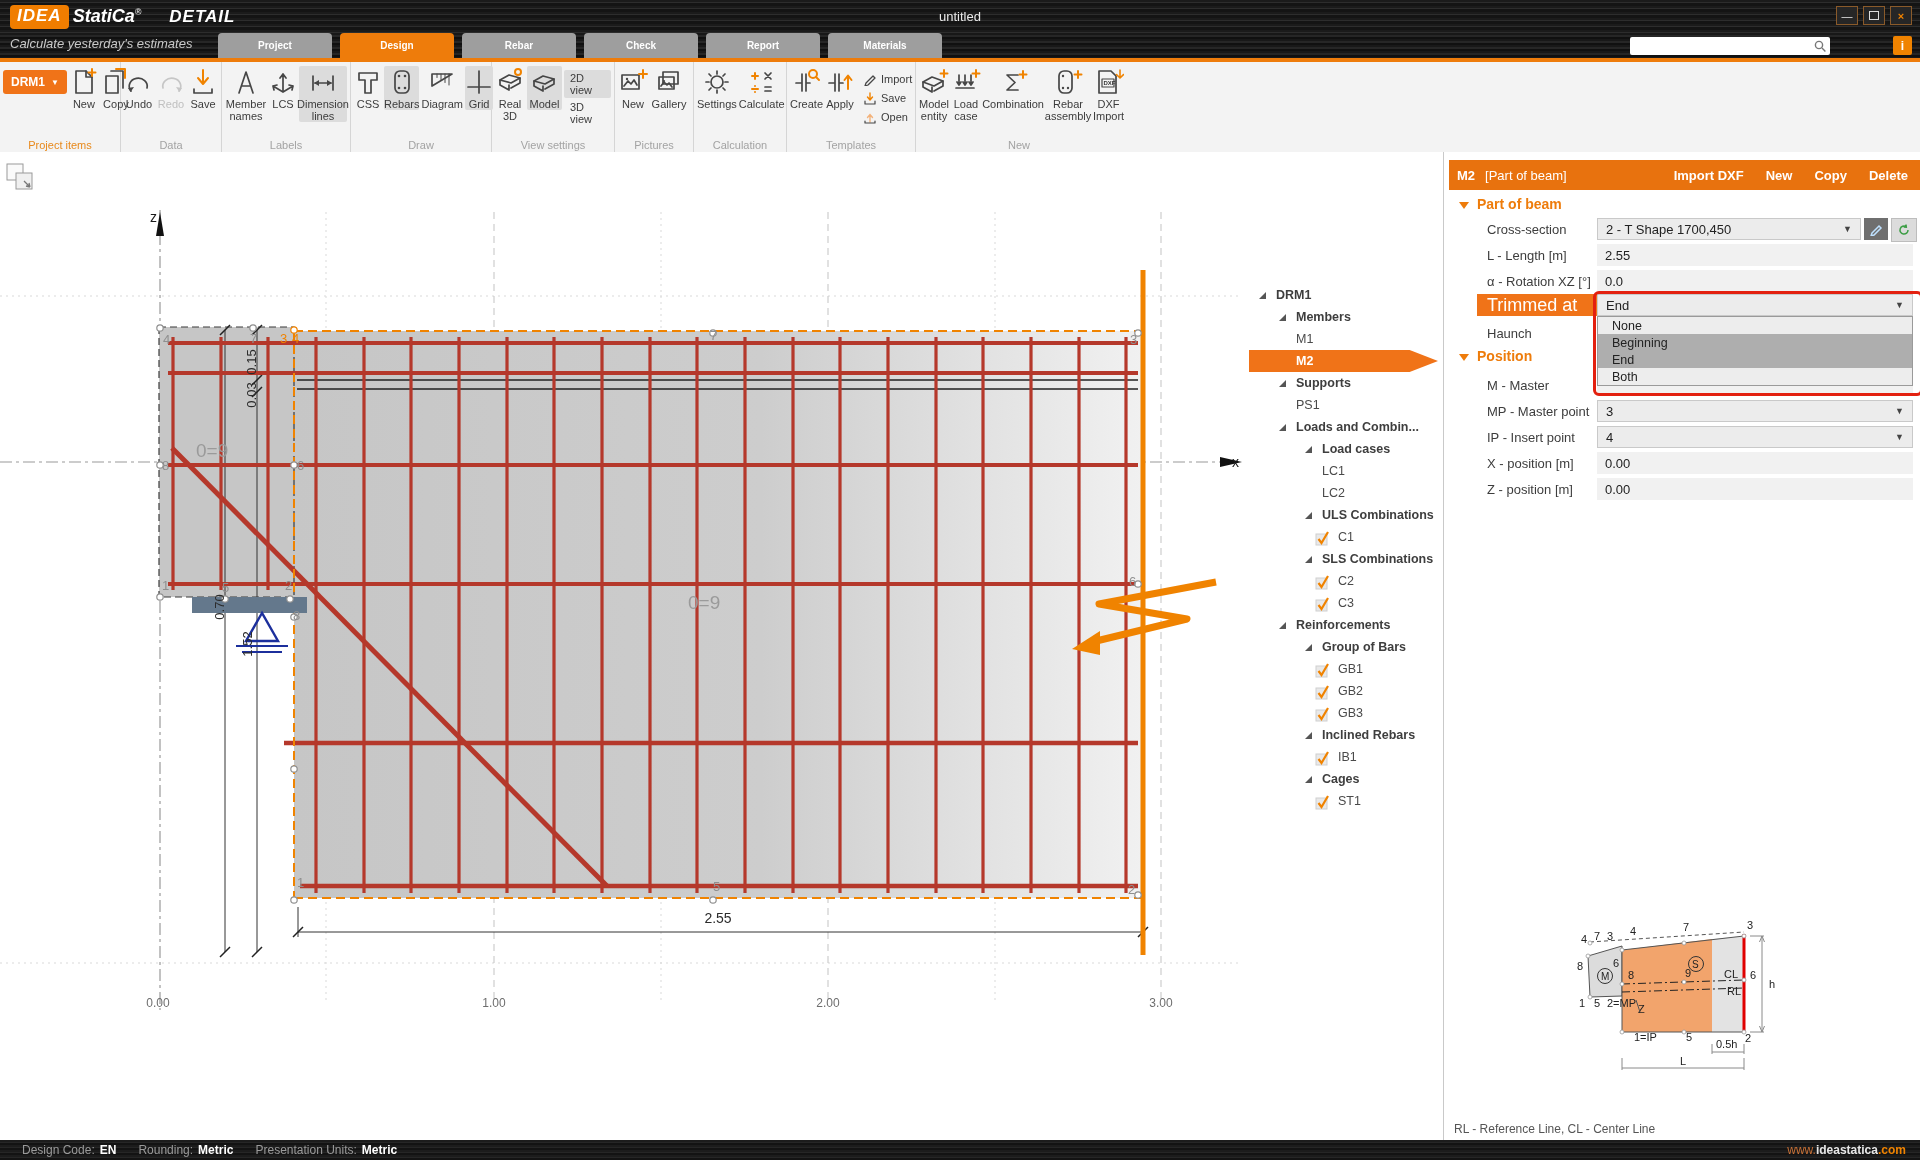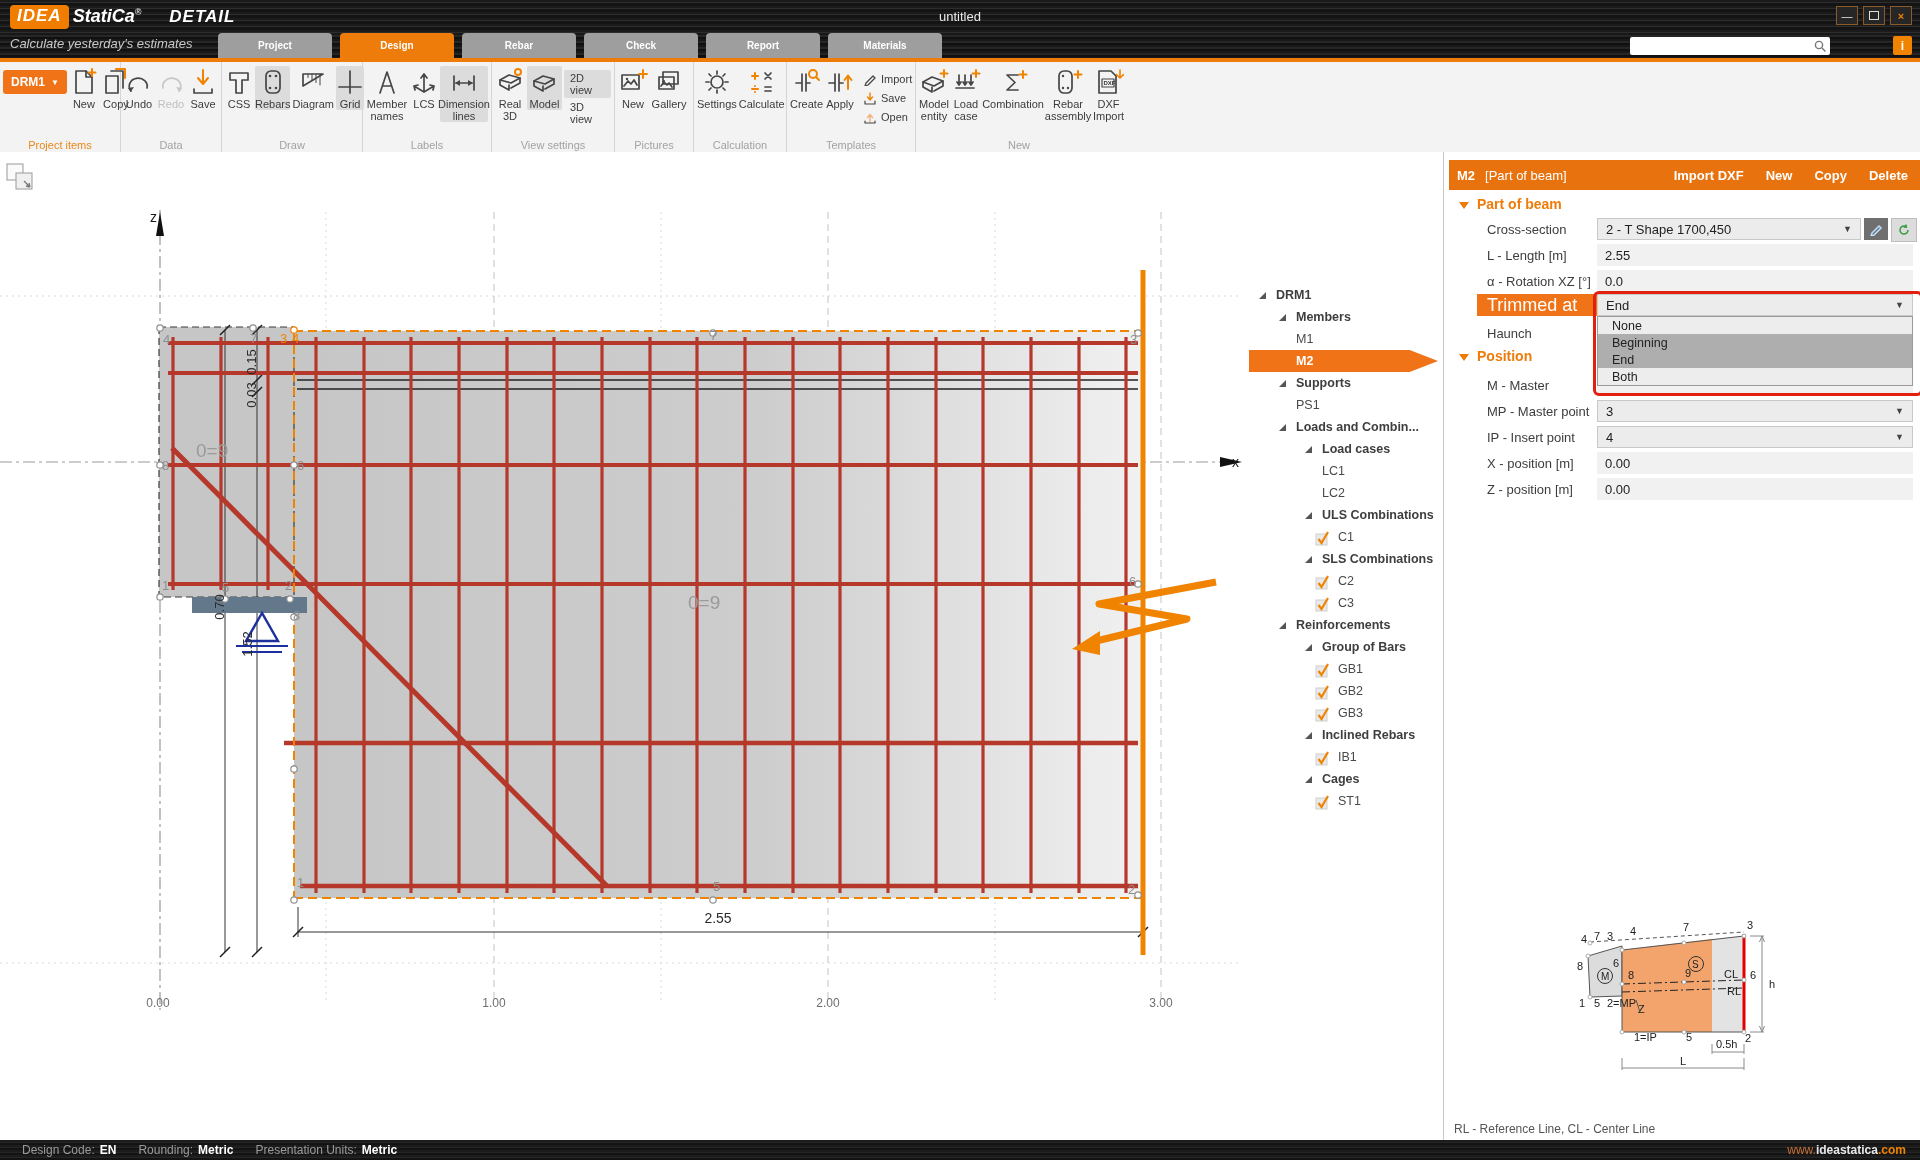--- a/index.html
+++ b/index.html
@@ -192,20 +192,47 @@
           <svg width="30" height="30" viewBox="0 0 30 30">
               <path class="o" d="M15 3v13M10 11l5 6 5-6"></path>
               <path class="s" d="M6 22v4h18v-4"></path>
             </svg>
           <span>Save</span>
           </div>
       </div>
       <div class="rglabel">Data</div>
     </div>
 
+    <div class="rgroup" style="width:128px">
+      <div class="rbar">
+        <div class="rb" style="width:48px">
+          <svg width="30" height="30" viewBox="0 0 30 30">
+              <path class="s" d="M8 26L15 5l7 21M10.5 19h9"></path>
+            </svg>
+          <span>Member
+names</span>
+          </div>
+        <div class="rb" style="width:28px">
+          <svg width="30" height="30" viewBox="0 0 30 30">
+              <path class="s" d="M15 25V7M15 7l-3 4m3-4l3 4M15 25L5 19m0 0l4-1m-4 1l1 4M15 25l10-6m0 0l-4-1m4 1l-1 4"></path>
+            </svg>
+          <span>LCS</span>
+          </div>
+        <div class="rb on" style="width:48px">
+          <svg width="30" height="30" viewBox="0 0 30 30">
+              <path class="s" d="M5 9v14M25 9v14M7 16h16"></path>
+              <path class="f" d="M6 16l5-3v6zM24 16l-5-3v6z"></path>
+            </svg>
+          <span>Dimension
+lines</span>
+          </div>
+      </div>
+      <div class="rglabel">Labels</div>
+    </div>
+
     <div class="rgroup" style="width:140px">
       <div class="rbar">
         <div class="rb" style="width:28px">
           <svg width="30" height="30" viewBox="0 0 30 30">
               <path class="s" d="M6 6h18v7h-6v13h-6V13H6z"></path>
             </svg>
           <span>CSS</span>
           </div>
         <div class="rb on" style="width:38px">
           <svg width="30" height="30" viewBox="0 0 30 30">
@@ -225,47 +252,20 @@
           <span>Diagram</span>
           </div>
         <div class="rb on" style="width:28px">
           <svg width="30" height="30" viewBox="0 0 30 30">
               <path class="s" d="M15 4v22M4 20h22"></path>
             </svg>
           <span>Grid</span>
           </div>
       </div>
       <div class="rglabel">Draw</div>
-    </div>
-
-    <div class="rgroup" style="width:128px">
-      <div class="rbar">
-        <div class="rb" style="width:48px">
-          <svg width="30" height="30" viewBox="0 0 30 30">
-              <path class="s" d="M8 26L15 5l7 21M10.5 19h9"></path>
-            </svg>
-          <span>Member
-names</span>
-          </div>
-        <div class="rb" style="width:28px">
-          <svg width="30" height="30" viewBox="0 0 30 30">
-              <path class="s" d="M15 25V7M15 7l-3 4m3-4l3 4M15 25L5 19m0 0l4-1m-4 1l1 4M15 25l10-6m0 0l-4-1m4 1l-1 4"></path>
-            </svg>
-          <span>LCS</span>
-          </div>
-        <div class="rb on" style="width:48px">
-          <svg width="30" height="30" viewBox="0 0 30 30">
-              <path class="s" d="M5 9v14M25 9v14M7 16h16"></path>
-              <path class="f" d="M6 16l5-3v6zM24 16l-5-3v6z"></path>
-            </svg>
-          <span>Dimension
-lines</span>
-          </div>
-      </div>
-      <div class="rglabel">Labels</div>
     </div>
 
     <div class="rgroup" style="width:122px">
       <div class="rbar">
         <div class="rb" style="width:32px">
           <svg width="30" height="30" viewBox="0 0 30 30">
               <path class="s" d="M5 13l9-5 11 3-9 5z"></path>
               <path class="s" d="M5 13v5l9 5v-5M25 11v5l-9 5"></path>
               <circle class="o" cx="23" cy="5" r="3"></circle>
             </svg>

